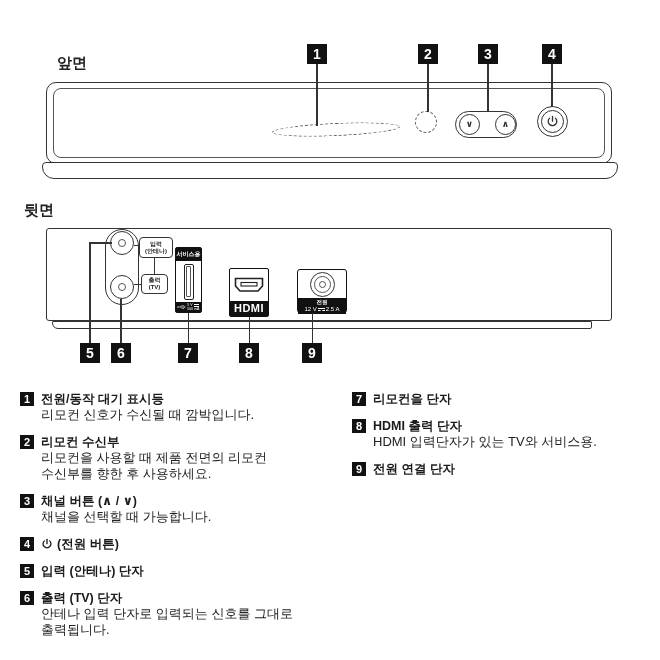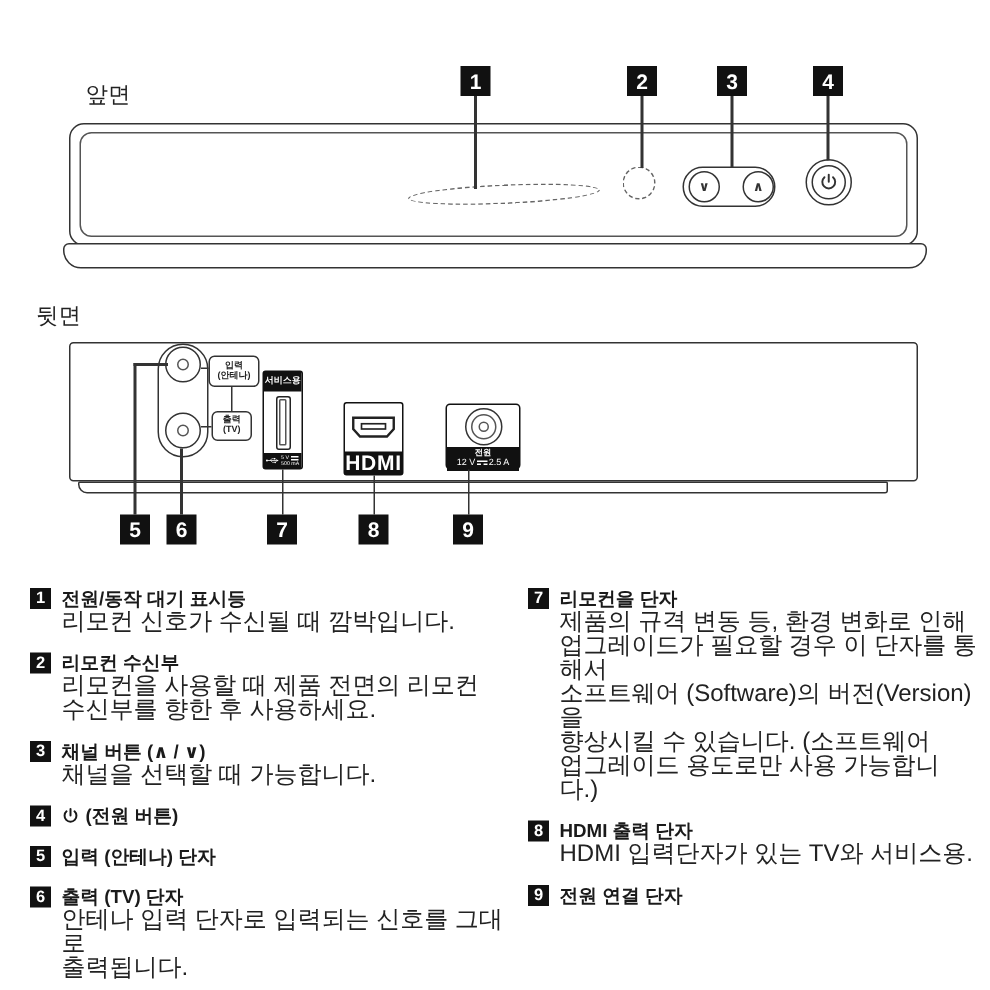--- a/index.html
+++ b/index.html
@@ -1,19 +1,19 @@
 <!DOCTYPE html>
 <html><head>
 <meta charset="utf-8">
 <style>
   html,body{margin:0;padding:0;background:#fff;}
   #page{position:relative;width:660px;height:660px;background:#fff;overflow:hidden;
         font-family:"Liberation Sans","DejaVu Sans",sans-serif;color:#1a1a1a;}
   .abs{position:absolute;}
-  .panel-label{font-size:15px;font-weight:400;color:#222;}
+  .panel-label{font-size:15px;font-weight:700;color:#222;}
   
   .callout{position:absolute;width:20px;height:20px;background:#111;color:#fff;
            font-size:14px;font-weight:bold;text-align:center;line-height:20px;}
   
   .vline{position:absolute;width:1.5px;background:#333;}
   .hline{position:absolute;height:1.5px;background:#333;}
   
   .outline{position:absolute;border:1.5px solid #333;background:#fff;box-sizing:border-box;}
   .thinline{position:absolute;border:1px solid #555;background:transparent;box-sizing:border-box;}
   .circ{border-radius:50%;}
@@ -26,21 +26,21 @@
   .blackband{background:#111;color:#fff;text-align:center;box-sizing:border-box;}
   .dc{display:inline-block;width:8px;vertical-align:middle;margin:0 1px;}
   .dc b{display:block;border-top:1px solid currentColor;height:1px;}
   .dc i{display:block;border-top:1px dashed currentColor;height:0;}
   
   .col{position:absolute;}
   .item{margin-bottom:11px;}
   .head{font-size:12.5px;font-weight:bold;line-height:16px;display:flex;align-items:center;}
   .badge{flex:0 0 auto;width:14px;height:14px;background:#111;color:#fff;font-size:11px;
          font-weight:bold;text-align:center;line-height:14px;margin-right:7px;}
-  .body{font-size:16px;line-height:16px;padding-left:21px;white-space:pre-line;color:#222;}
+  .body{font-size:13px;line-height:16px;padding-left:21px;white-space:pre-line;color:#222;}
   .pwricon{margin:0 4px 0 0;flex:0 0 auto;}
 </style>
 </head>
 <body>
 
 <div id="page">
 
   <div class="abs panel-label" style="left:57px;top:54px;">앞면</div>
 
   <div class="callout" style="left:307px;top:44px;">1</div>
@@ -126,21 +126,21 @@
       </div>
     </div>
 
     <div class="outline" style="left:229px;top:268px;width:40px;height:49px;border-radius:2px;border-color:#111;">
       <div style="height:32px;display:flex;align-items:center;justify-content:center;">
         <svg width="30" height="16" viewBox="0 0 30 16">
           <path d="M1.5 1.5 H28.5 V9 L24 14 H6 L1.5 9 Z" fill="none" stroke="#222" stroke-width="1.6"></path>
           <rect x="7" y="5.5" width="16" height="3.5" fill="none" stroke="#222" stroke-width="1.1"></rect>
         </svg>
       </div>
-      <div class="blackband" style="height:15px;font-size:14px;font-weight:bold;line-height:15px;letter-spacing:0.5px;">HDMI</div>
+      <div class="blackband" style="height:15px;font-size:11px;font-weight:bold;line-height:15px;letter-spacing:0.5px;">HDMI</div>
     </div>
 
     <div class="outline" style="left:297px;top:269px;width:50px;height:44px;border-radius:3px;border-color:#111;">
       <div style="position:relative;height:28px;">
         <div class="outline circ" style="left:12px;top:2px;width:25px;height:25px;border-width:1.4px;"></div>
         <div class="thinline circ" style="left:16px;top:6px;width:17px;height:17px;"></div>
         <div class="thinline circ" style="left:21px;top:11px;width:7px;height:7px;"></div>
       </div>
       <div class="blackband" style="height:16px;padding-top:1px;">
         <div style="font-size:5.5px;font-weight:bold;line-height:6px;">전원</div>
@@ -212,25 +212,20 @@
 출력됩니다.</div>
     </div>
   </div>
 
   <div class="col" style="left:352px;top:391px;width:300px;">
     <div class="item">
       <div class="head">
           <span class="badge">7</span>
           <span>리모컨을 단자</span>
         </div>
-      <div class="body">제품의 규격 변동 등, 환경 변화로 인해
-업그레이드가 필요할 경우 이 단자를 통해서
-소프트웨어 (Software)의 버전(Version)을
-향상시킬 수 있습니다. (소프트웨어
-업그레이드 용도로만 사용 가능합니다.)</div>
     </div>
     <div class="item">
       <div class="head">
           <span class="badge">8</span>
           <span>HDMI 출력 단자</span>
         </div>
       <div class="body">HDMI 입력단자가 있는 TV와 서비스용.</div>
     </div>
     <div class="item">
       <div class="head">

